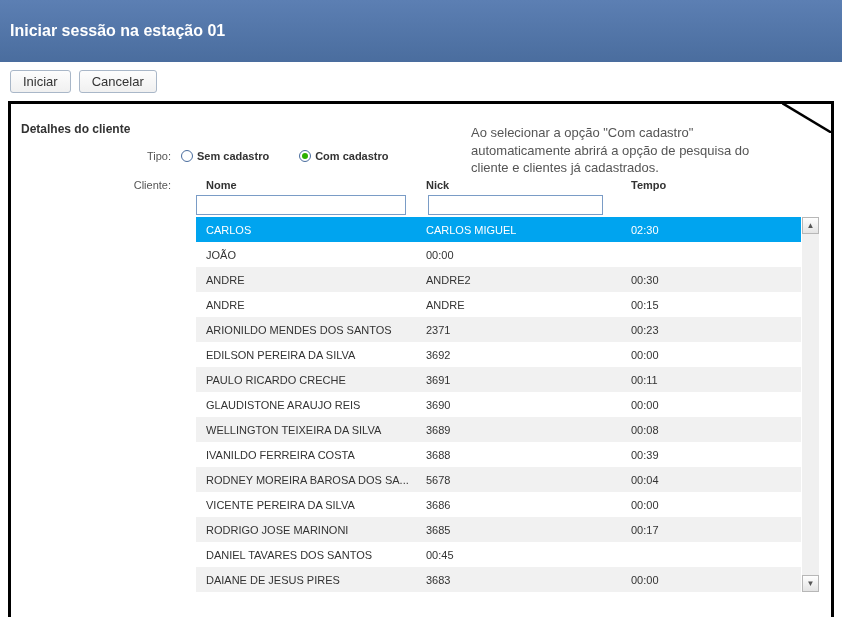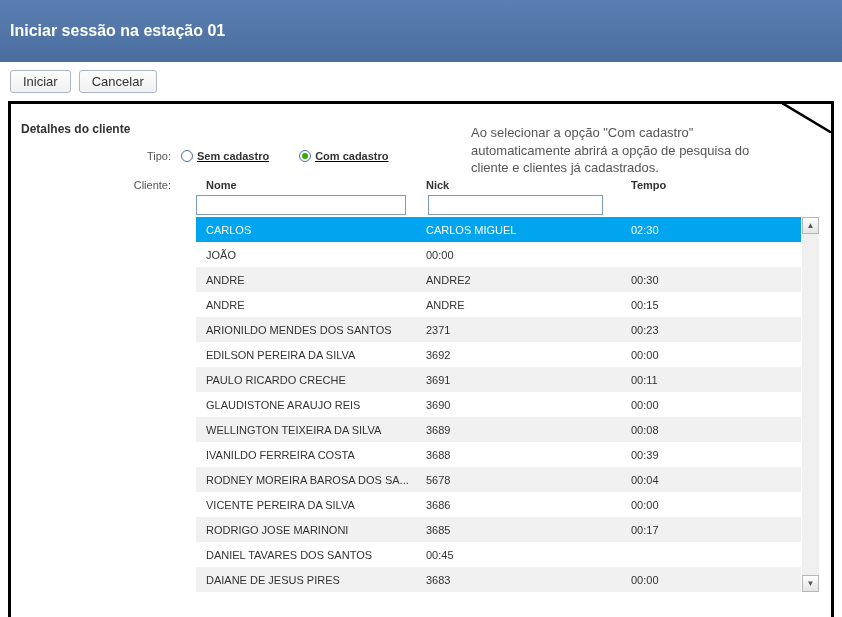--- a/index.html
+++ b/index.html
@@ -8,21 +8,21 @@
     .titlebar { background: linear-gradient(#5c7fb3, #4a6d9e); color: #fff; font-weight: bold; padding: 22px 10px; font-size: 16px; }
     .toolbar { padding: 8px 10px; display: flex; gap: 8px; }
     .btn { background: linear-gradient(#fdfdfd, #f0f0f0); border: 1px solid #a9b7c8; border-radius: 3px; padding: 3px 12px; font-size: 13px; cursor: pointer; font-family: inherit; color: #333; }
     .content-frame { border: 3px solid #000; margin: 0 8px 0 8px; height: 550px; position: relative; background: #fff; overflow: hidden; }
     .corner-cut { position: absolute; top: -1px; right: -1px; width: 50px; height: 30px; }
     .corner-cut svg { width: 100%; height: 100%; }
     .section-title { font-weight: bold; font-size: 12px; color: #333; padding: 18px 0 14px 10px; }
     .annotation { position: absolute; top: 20px; left: 460px; color: #555; font-size: 13px; line-height: 1.35; width: 310px; }
     .form-row { display: flex; align-items: center; margin-bottom: 14px; padding-left: 100px; }
     .form-label { width: 70px; text-align: right; color: #555; padding-right: 10px; font-size: 11px; }
-    .radio-group { display: flex; gap: 30px; text-decoration: underline; }
+    .radio-group { display: flex; gap: 30px; }
     .radio-wrap { display: flex; align-items: center; gap: 4px; cursor: pointer; }
     .radio-circle { width: 12px; height: 12px; border-radius: 50%; border: 1.5px solid #4a6d9e; display: flex; align-items: center; justify-content: center; background: #fff; }
     .radio-circle.selected::after { content: ''; width: 6px; height: 6px; border-radius: 50%; background: #2db000; }
     .radio-label { font-weight: bold; color: #333; }
     .table-wrap { margin-left: 185px; margin-right: 30px; position: relative; }
     .table-header { display: flex; font-weight: bold; color: #333; padding: 4px 0; }
     .col-nome { width: 230px; padding-left: 10px; }
     .col-nick { width: 205px; }
     .col-tempo { width: 140px; }
     .filter-row { display: flex; margin-bottom: 2px; }

